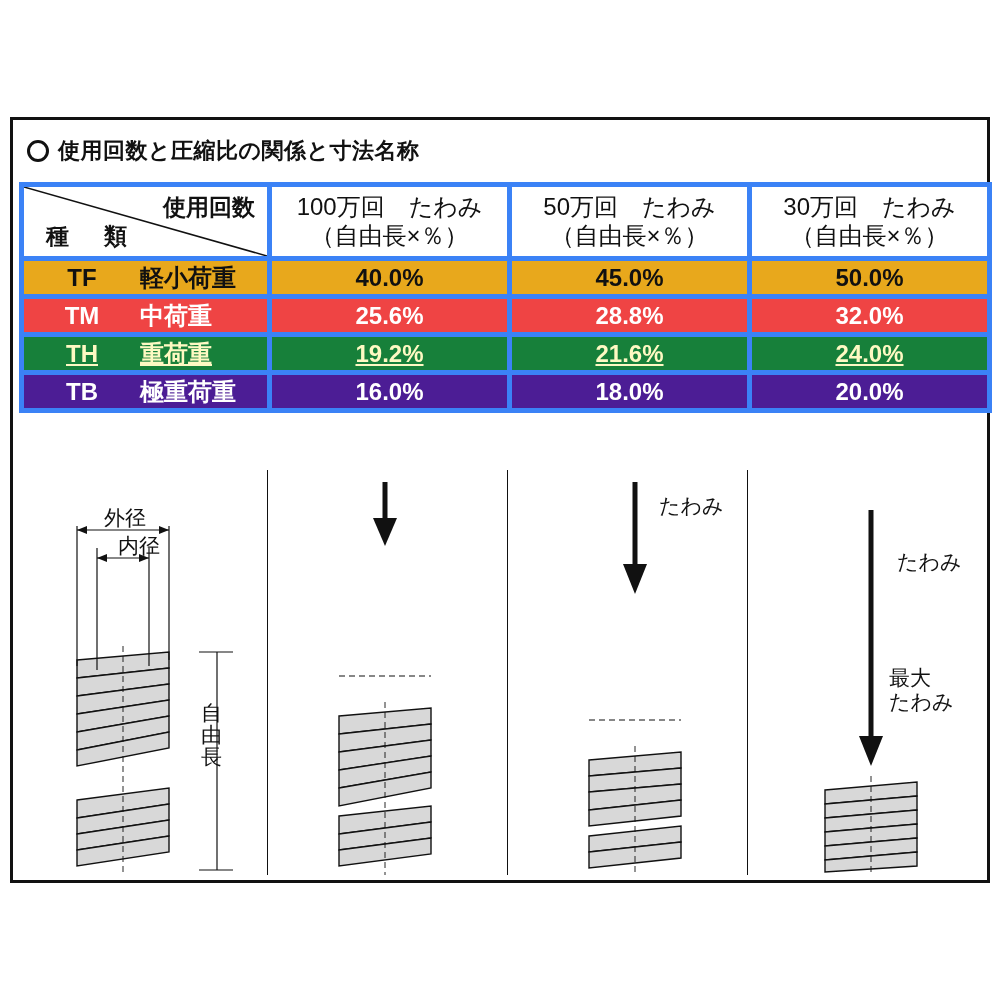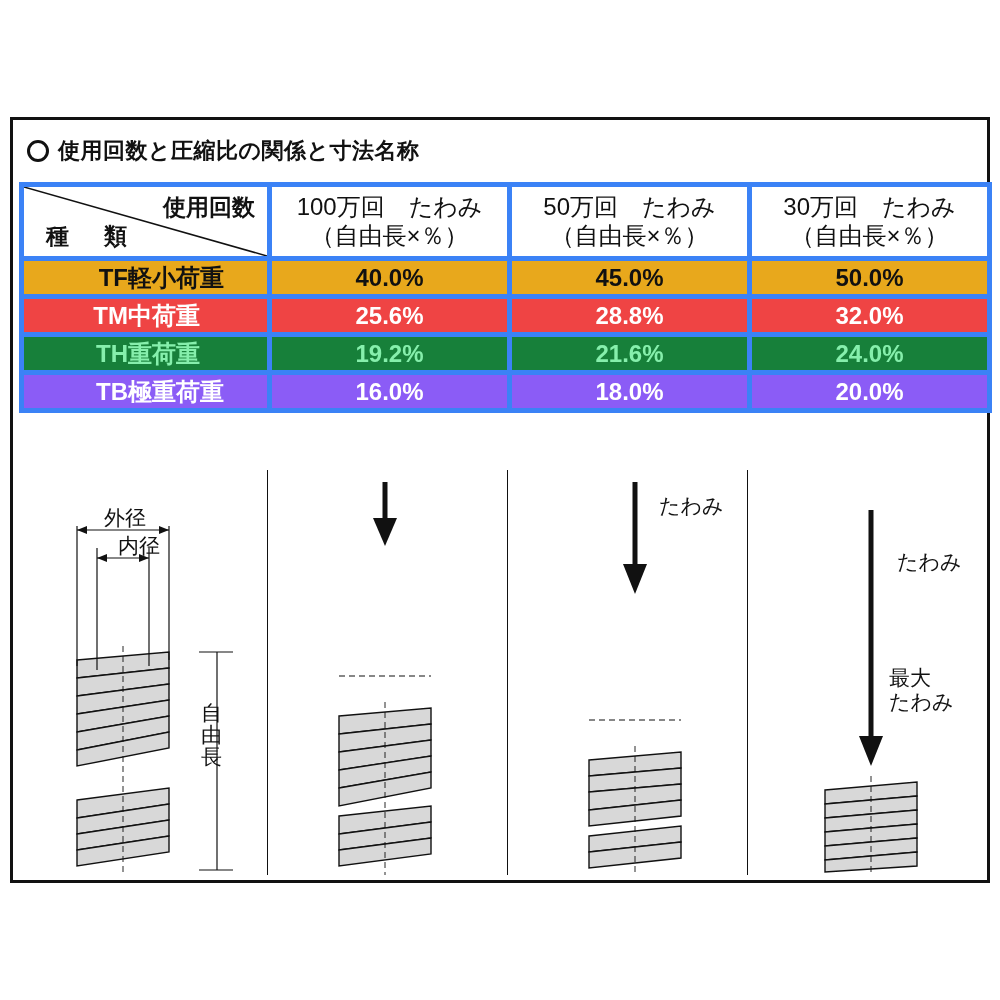--- a/index.html
+++ b/index.html
@@ -116,37 +116,37 @@
     text-align: left;
     padding-left: 0;
     font-size: 24px;
     font-weight: bold;
   }
   .type-inner {
     display: flex;
     align-items: center;
   }
   .type-code {
-    width: 104px;
-    text-align: right;
+    width: 116px;
+    text-align: center;
     flex: 0 0 auto;
   }
   .type-name {
     text-align: right;
   }
   .val-cell {
     height: 38px;
     font-size: 25px;
     font-weight: bold;
   }
   .r-tf { background: #e8a81c; color: #111111; }
   .r-tl { background: #1a73b8; color: #ffffff; }
   .r-tm { background: #ef4444; color: #ffffff; }
-  .r-th { background: #17803a; color: #86efac; }
-  .r-tb { background: #8b5cf6; color: #ffffff; }
+  .r-th { background: #17803a; color: #fef9c3; text-decoration: underline; }
+  .r-tb { background: #4c1d95; color: #ffffff; }
 
   
   .diagram {
     position: absolute;
     left: 6px;
     top: 350px;
     width: 968px;
     height: 410px;
   }
   .vline {

